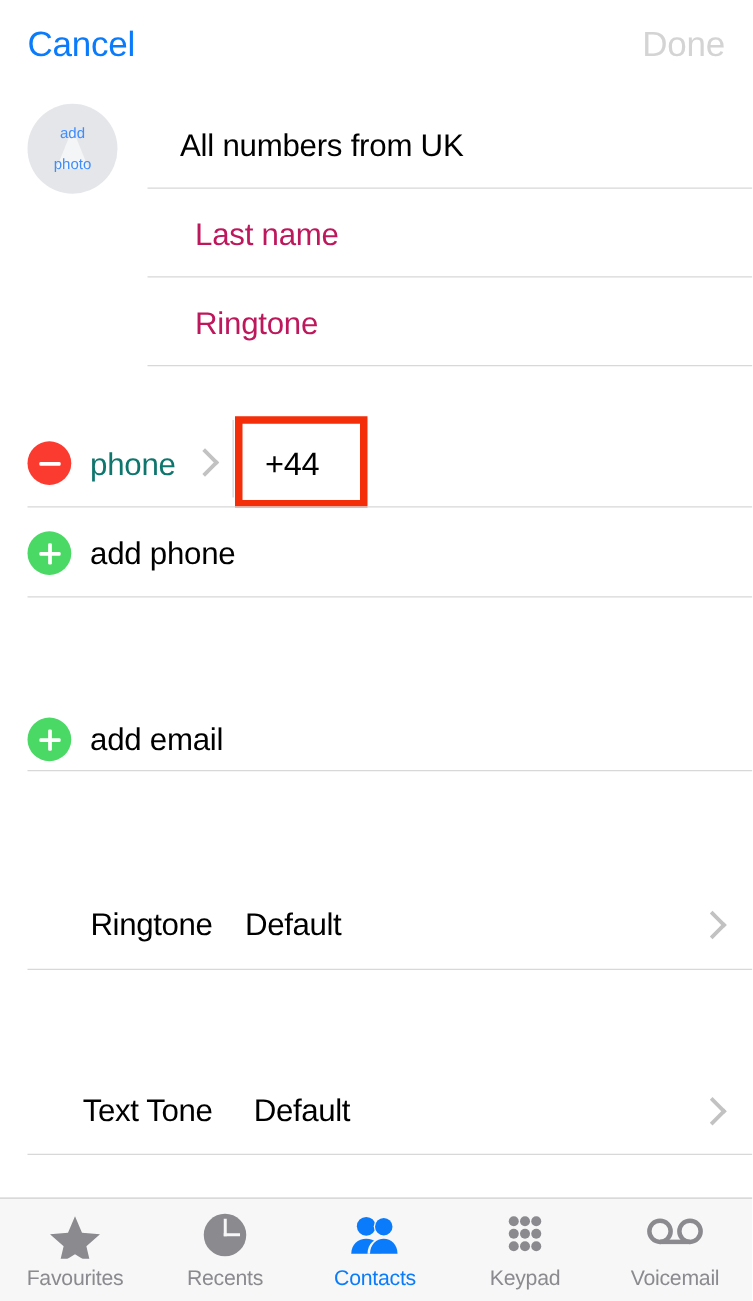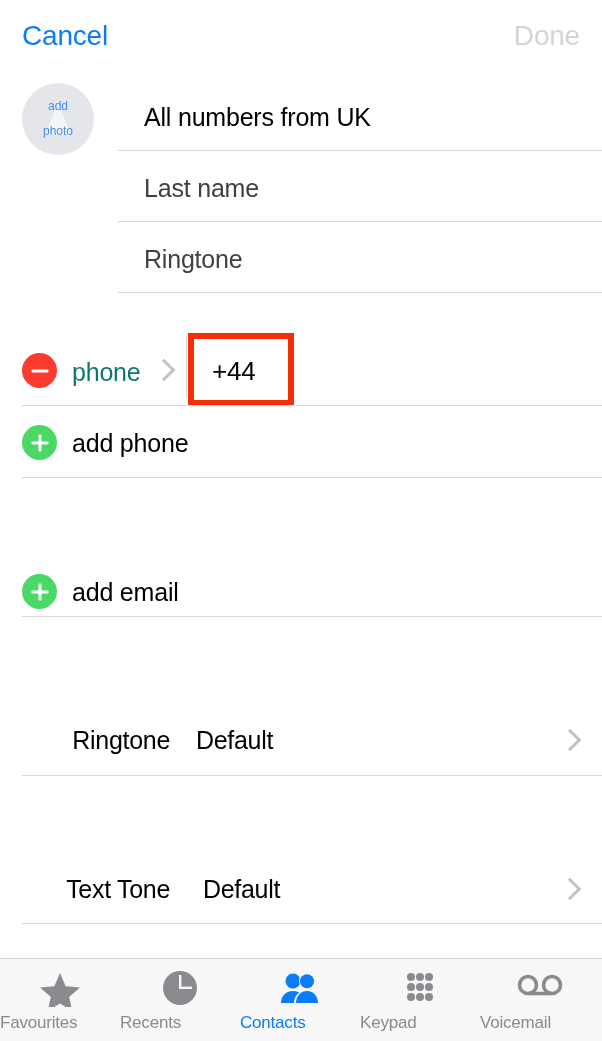--- a/index.html
+++ b/index.html
@@ -71,21 +71,21 @@
     color: #3f8dfd;
   }
 
   
   .field {
     position: absolute;
     font-size: 25px;
     letter-spacing: -0.2px;
   }
   .field-value { color: #000000; }
-  .field-placeholder { color: #404040; }
+  .field-placeholder { color: #be185d; margin-left: 12px; }
 
   .divider {
     position: absolute;
     height: 1px;
     background: #d8d8d8;
   }
 
   
   .circle-btn {
     position: absolute;
@@ -182,21 +182,21 @@
   .tab {
     position: absolute;
     top: 0;
     width: 120px; height: 82px;
     cursor: pointer;
   }
   .tab-label {
     position: absolute;
     left: 0; bottom: 8px;
     width: 100%;
-    text-align: left;
+    text-align: center;
     font-size: 17px;
     color: #8a8a8f;
     letter-spacing: -0.2px;
   }
   .tab-label.active { color: #0a7cfb; }
   .tab-icon {
     position: absolute;
     left: 50%; top: 10px;
     transform: translateX(-50%);
     width: 48px; height: 38px;

